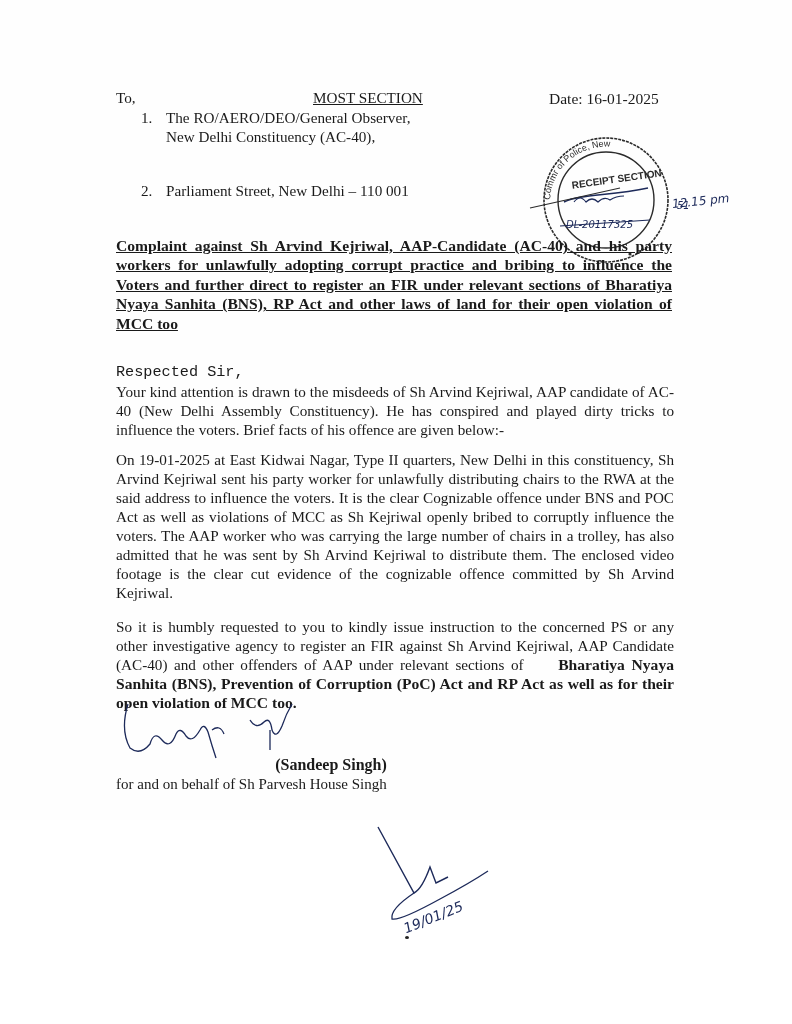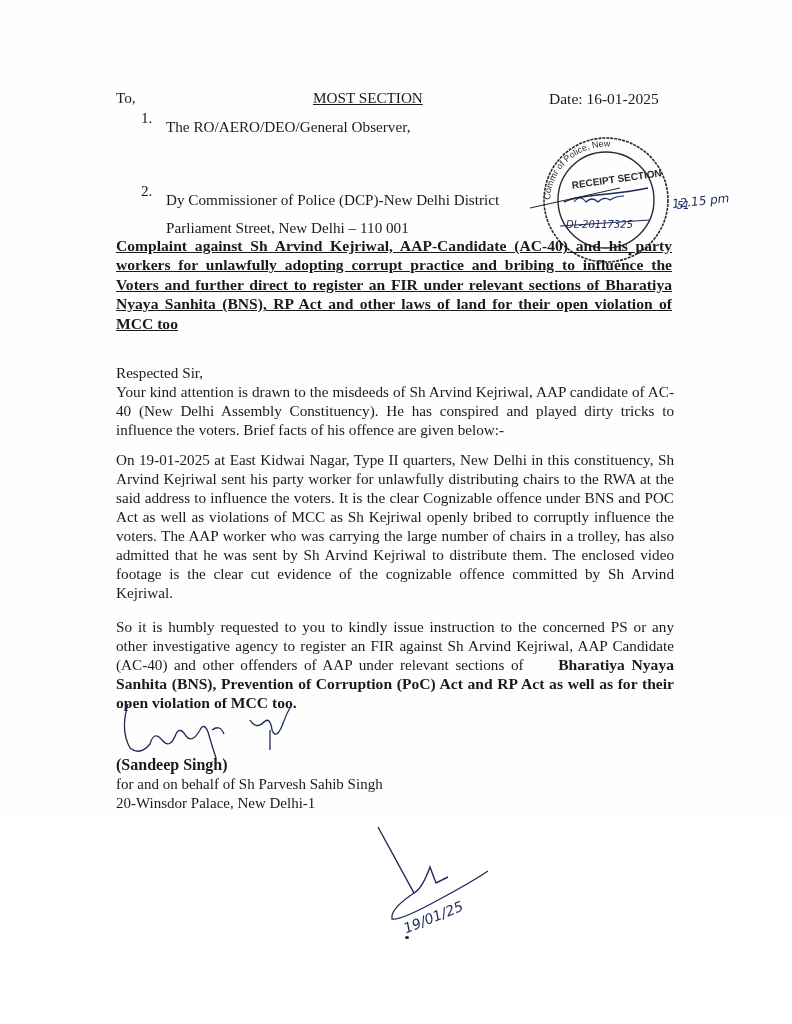--- a/index.html
+++ b/index.html
@@ -22,38 +22,38 @@
       background: #fefefe;
     }
     .abs { position: absolute; }
     .reg { font-size: 15.2px; line-height: 19px; }
     .to { left: 116px; top: 88px; }
     .urgent { left: 313px; top: 88px; text-decoration: underline; }
     .date { left: 549px; top: 90px; font-size: 15.5px; }
     .addr { left: 141px; top: 108px; }
     .addr .row { display: flex; }
     .addr .num { width: 25px; }
-    .addr .lines div { white-space: nowrap; margin-top: 9px; }
+    .addr .lines div { white-space: nowrap; }
     .addr2 { left: 141px; top: 181px; }
     .subject {
       left: 116px; top: 236px; width: 556px;
       font-weight: bold; font-size: 15.6px; line-height: 19.4px;
       text-align: justify; text-align-last: left; text-decoration: underline;
     }
-    .salutation { left: 116px; top: 363px; }
+    .salutation { left: 116px; top: 363px; font-family: Liberation Mono, monospace; }
     .para {
       left: 116px; width: 558px;
       text-align: justify;
     }
     .para p { margin: 0; }
     .p1 { top: 382px; }
     .p2 { top: 450px; }
     .p3 { top: 617px; }
     .bold { font-weight: bold; font-size: 15.6px; margin-left: 28px; }
-    .sig-block { left: 116px; top: 755px; }
+    .sig-block { left: 116px; top: 755px; text-align: right; }
     .sig-name { font-weight: bold; font-size: 16px; line-height: 20px; }
     .sig-line { font-size: 15px; line-height: 19px; }
     .stamp { left: 520px; top: 118px; width: 170px; height: 150px; }
     .sign1 { left: 120px; top: 700px; width: 200px; height: 60px; }
     .sign2 { left: 370px; top: 823px; width: 140px; height: 110px; }
     .handwrite {
       font-family: "DejaVu Sans", sans-serif;
       font-style: italic;
       color: #1d2a5a;
     }
@@ -68,29 +68,29 @@
 
   <div class="abs reg to">To,</div>
   <div class="abs reg urgent">MOST SECTION</div>
   <div class="abs date">Date: 16-01-2025</div>
 
   <div class="abs reg addr">
     <div class="row">
       <div class="num">1.</div>
       <div class="lines">
         <div>The RO/AERO/DEO/General Observer,</div>
+        <div>New Delhi Constituency (AC-40),</div>
       </div>
     </div>
   </div>
 
   <div class="abs reg addr addr2">
     <div class="row">
       <div class="num">2.</div>
       <div class="lines">
-        <div>Dy Commissioner of Police (DCP)-New Delhi District</div>
         <div>Parliament Street, New Delhi – 110 001</div>
       </div>
     </div>
   </div>
 
   <svg class="abs stamp" viewBox="0 0 170 150">
     <defs>
       <path id="arcTop" d="M 30 82 A 56 56 0 0 1 140 70"></path>
     </defs>
     <circle cx="86" cy="82" r="62" fill="none" stroke="#2b2b2b" stroke-width="1.6" stroke-dasharray="3 1"></circle>
@@ -125,22 +125,21 @@
     <p><span>So it is humbly requested to you to kindly issue instruction to the concerned PS or any other investigative agency to register an FIR against Sh Arvind Kejriwal, AAP Candidate (AC-40) and other offenders of AAP under relevant sections of </span><span class="bold">Bharatiya Nyaya Sanhita (BNS), Prevention of Corruption (PoC) Act and RP Act as well as for their open violation of MCC too.</span></p>
   </div>
 
   <svg class="abs sign1" viewBox="0 0 200 60">
     <path d="M 8 4 Q 0 30 10 48 Q 20 56 30 44 Q 34 30 42 40 Q 50 50 56 34 Q 60 26 66 36 Q 72 44 80 30 Q 84 22 88 32 Q 92 46 96 58 M 92 30 Q 100 24 104 34" stroke="#1d2a5a" stroke-width="1.3" fill="none"></path>
     <path d="M 130 20 Q 136 30 144 22 Q 150 16 152 30 Q 156 40 162 26 Q 166 14 172 4 M 150 30 L 150 50" stroke="#1d2a5a" stroke-width="1.3" fill="none"></path>
   </svg>
 
   <div class="abs sig-block">
     <div class="sig-name">(Sandeep Singh)</div>
-    <div class="sig-line">for and on behalf of Sh Parvesh Sahib Singh</div>
-    <div class="sig-line">20-Winsdor Palace, New Delhi-1</div>
+    <div class="sig-line">for and on behalf of Sh Parvesh House Singh</div>
   </div>
 
   <svg class="abs sign2" viewBox="0 0 140 110">
     <path d="M 8 4 L 44 70 Q 52 66 60 44 L 66 60 L 78 54" stroke="#1d2a5a" stroke-width="1.4" fill="none"></path>
     <path d="M 44 70 Q 20 86 22 96 Q 30 98 70 76 Q 100 60 118 48" stroke="#1d2a5a" stroke-width="1.3" fill="none"></path>
     <text x="30" y="100" font-size="14" font-family="DejaVu Sans, sans-serif" font-style="italic" fill="#1d2a5a" transform="rotate(-22 60 90)">19/01/25</text>
   </svg>
   <div class="abs dot"></div>
 
 </div>

